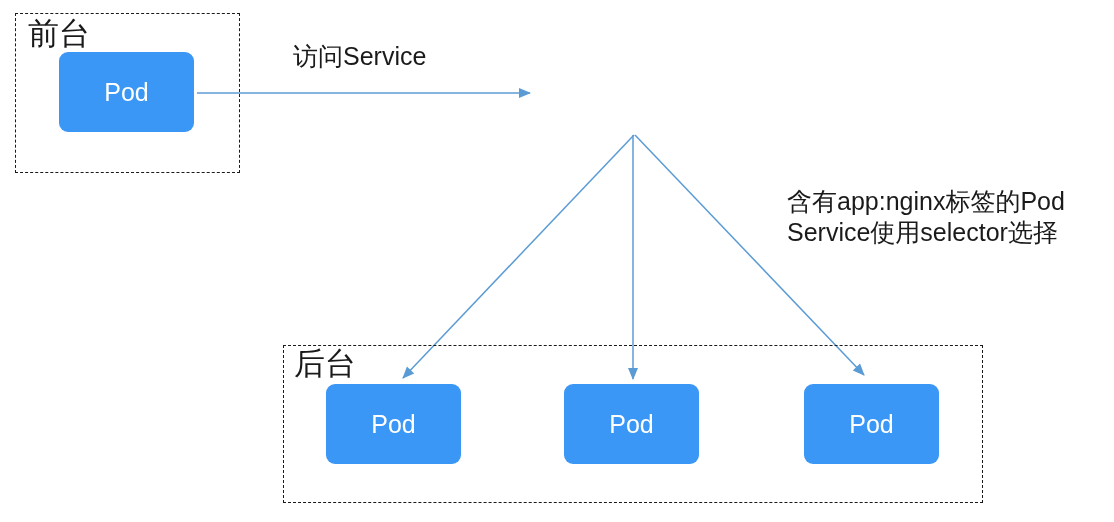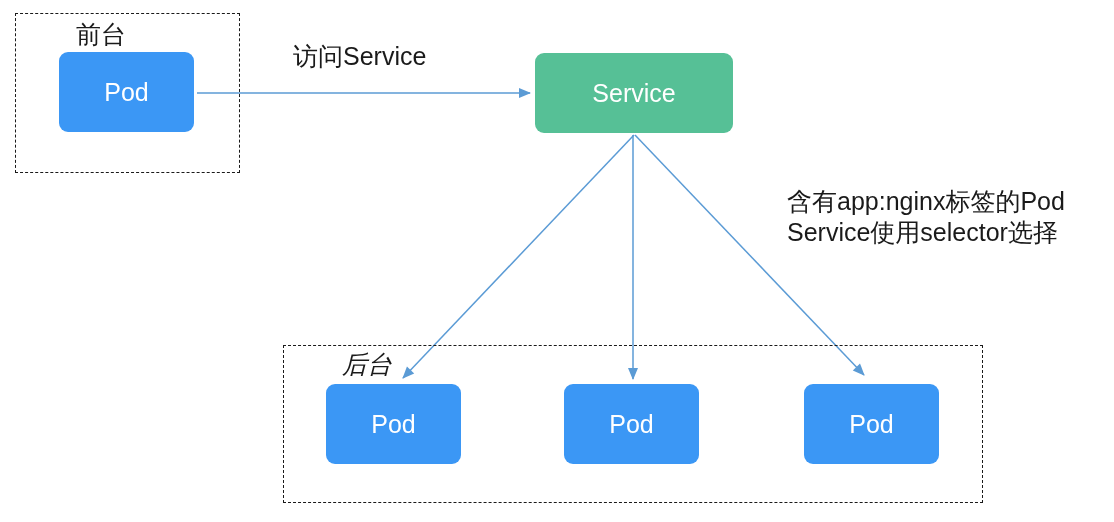--- a/index.html
+++ b/index.html
@@ -14,28 +14,27 @@
   }
   .dashed-box {
     position: absolute;
     border: 1.5px dashed var(--border, #1a1a1a);
     background: transparent;
   }
   .frontend-box { left: 15px; top: 13px; width: 223px; height: 158px; }
   .backend-box  { left: 283px; top: 345px; width: 698px; height: 156px; }
   .group-label {
     position: absolute;
-    font-size: 25px;
+    font-size: 31px;
     line-height: 30px;
     color: var(--text, #1a1a1a);
     white-space: nowrap;
-    margin-left: 48px;
   }
   .frontend-label { left: 12px; top: 5px; }
-  .backend-label  { left: 10px; top: 3px; font-style: italic; }
+  .backend-label  { left: 10px; top: 3px; }
   .node {
     position: absolute;
     display: flex;
     align-items: center;
     justify-content: center;
     color: #ffffff;
     font-size: 25px;
     white-space: nowrap;
     border-radius: 9px;
   }
@@ -97,23 +96,20 @@
 
   <div class="dashed-box frontend-box">
     <span class="group-label frontend-label">前台</span>
     <div class="node pod-node">
       <span>Pod</span>
     </div>
   </div>
 
   <div class="edge-label">访问Service</div>
 
-  <div class="node service-node">
-    <span>Service</span>
-  </div>
 
   <div class="selector-note">
     <div>含有app:nginx标签的Pod</div>
     <div>Service使用selector选择</div>
   </div>
 
   <div class="dashed-box backend-box">
     <span class="group-label backend-label">后台</span>
     <div class="node pod-node pod-1">
       <span>Pod</span>

